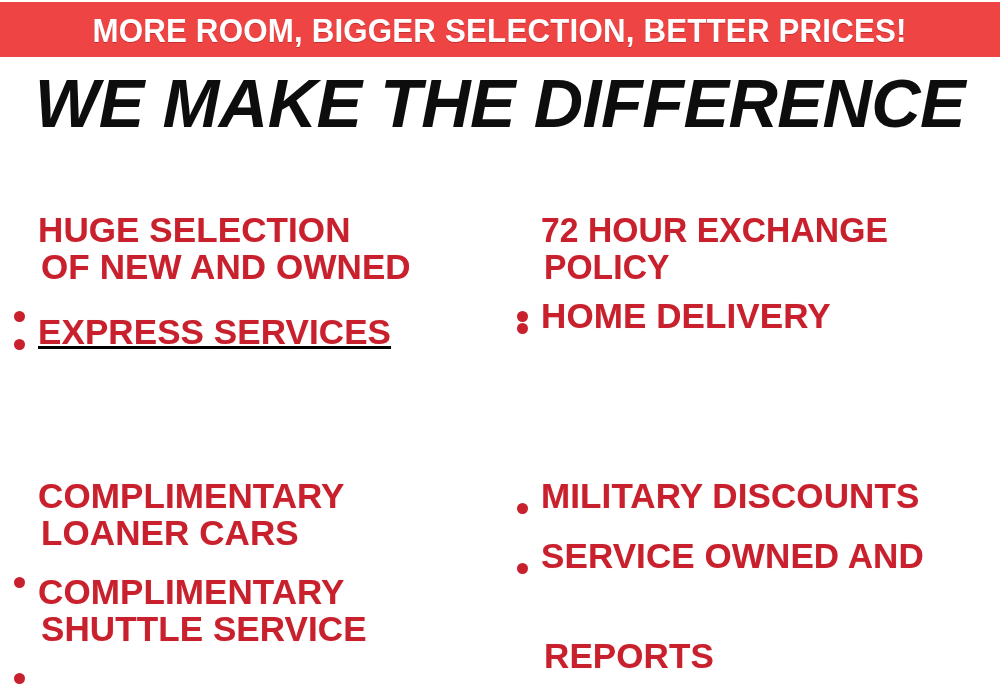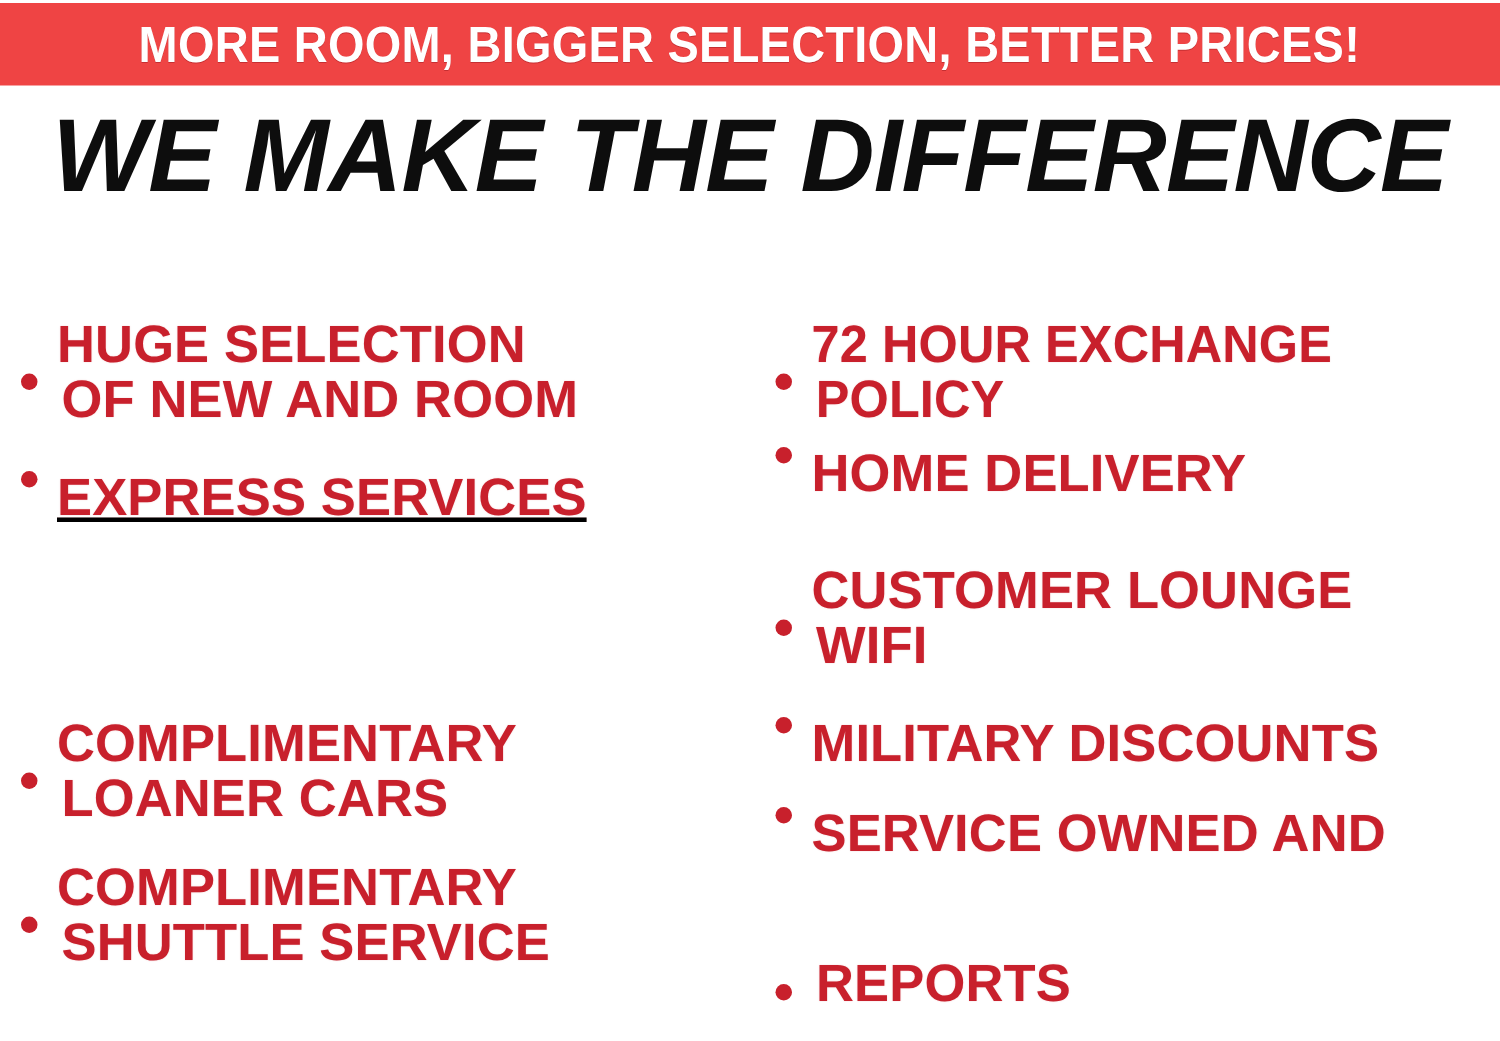--- a/index.html
+++ b/index.html
@@ -86,21 +86,21 @@
   .col-right { left: 517px; width: 483px; }
 
   .bullet-item {
     position: absolute;
     left: 0;
     display: block;
     width: 100%;
   }
   .bullet-row {
     display: flex;
-    align-items: center;
+    align-items: flex-end;
   }
   .dot {
     flex: 0 0 auto;
     width: 11px;
     height: 11px;
     border-radius: 50%;
     background: #c8202c;
     margin-top: 12px;
     margin-right: 13px;
   }
@@ -136,21 +136,21 @@
 
   <div class="columns">
 
     <div class="col col-left">
 
       <div class="bullet-item" style="top:14px;">
         <div class="bullet-row">
           <span class="dot"></span>
           <span class="btext">
             <span>HUGE SELECTION</span>
-            <span class="l2">OF NEW AND ROOM</span>
+            <span class="l2">OF NEW AND OWNED</span>
           </span>
         </div>
       </div>
 
       <div class="bullet-item" style="top:116px;text-decoration:underline;">
         <div class="bullet-row">
           <span class="dot"></span>
           <span class="btext">
             <span>EXPRESS SERVICES</span>
           </span>
@@ -194,29 +194,20 @@
 
       <div class="bullet-item" style="top:100px;">
         <div class="bullet-row">
           <span class="dot"></span>
           <span class="btext">
             <span>HOME DELIVERY</span>
           </span>
         </div>
       </div>
 
-      <div class="bullet-item" style="top:178px;">
-        <div class="bullet-row">
-          <span class="dot"></span>
-          <span class="btext">
-            <span>CUSTOMER LOUNGE</span>
-            <span class="l2">WIFI</span>
-          </span>
-        </div>
-      </div>
 
       <div class="bullet-item" style="top:280px;">
         <div class="bullet-row">
           <span class="dot"></span>
           <span class="btext">
             <span>MILITARY DISCOUNTS</span>
           </span>
         </div>
       </div>
 

